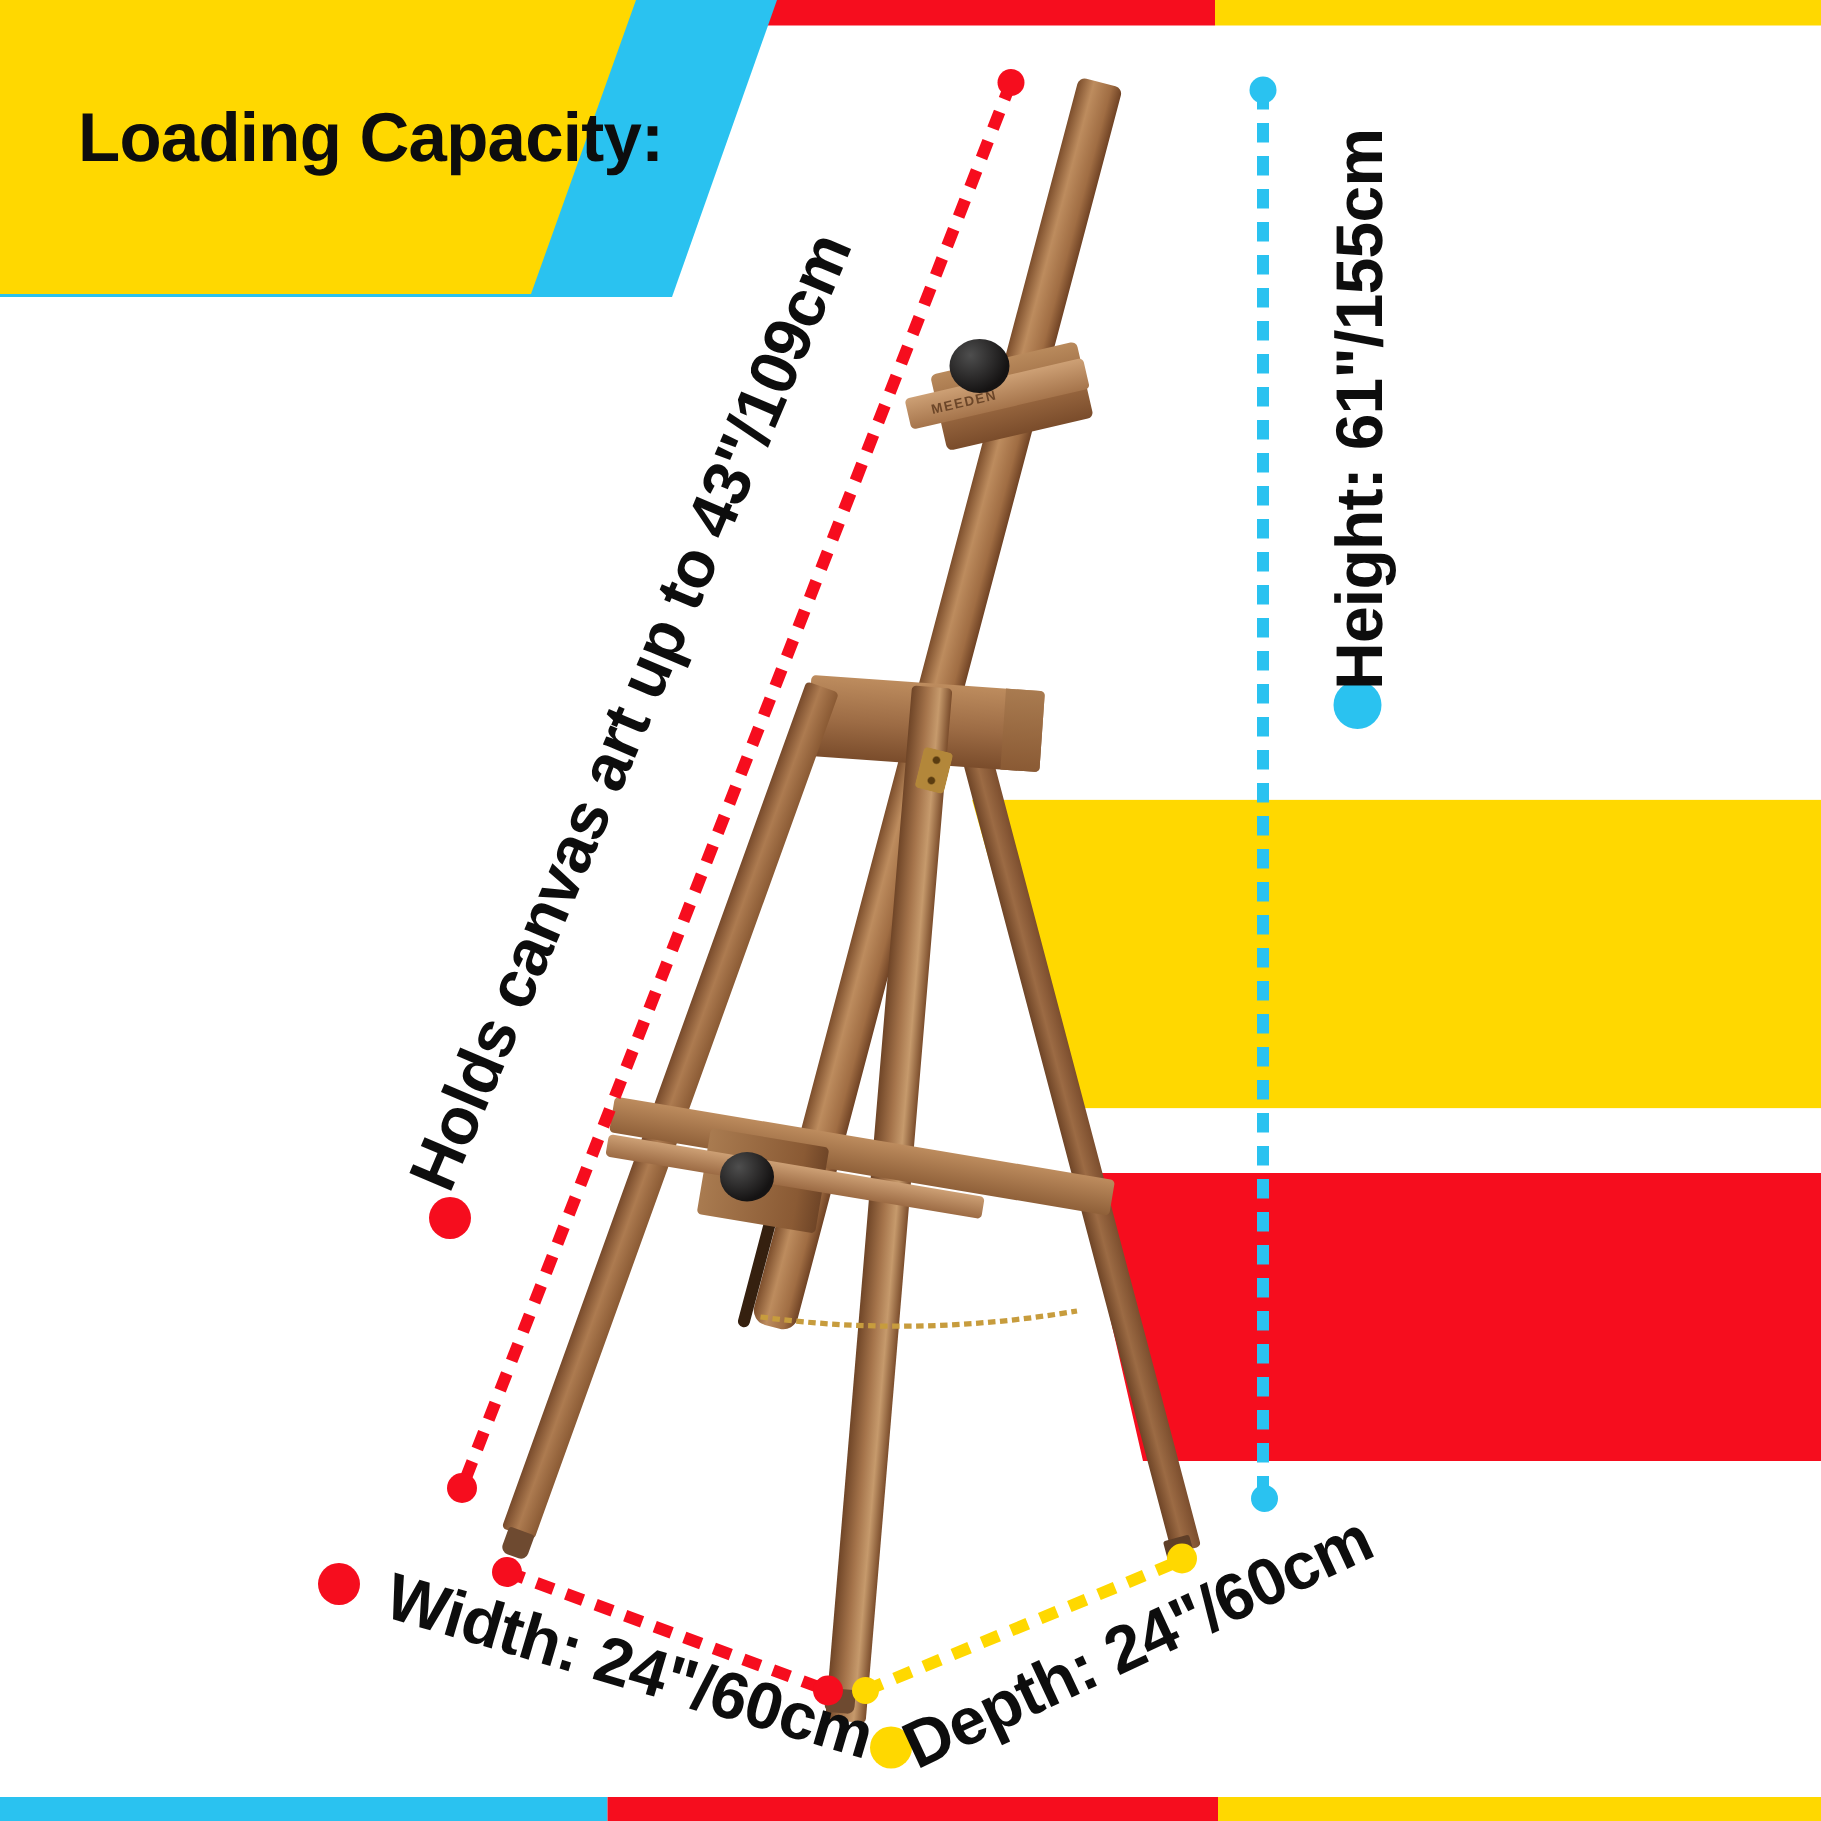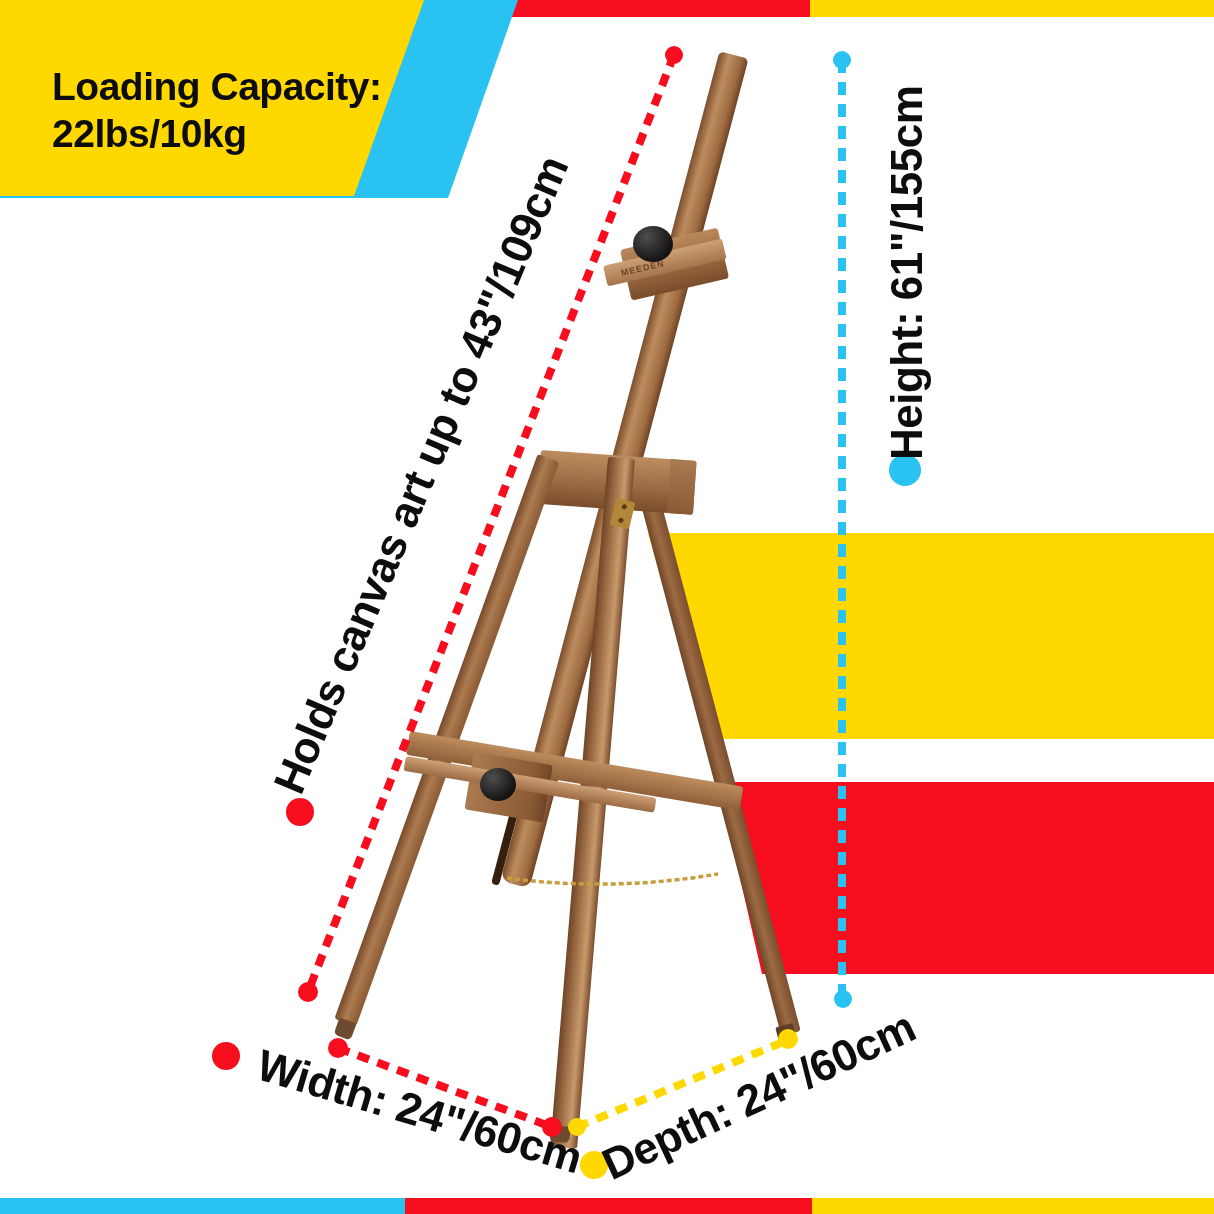--- a/index.html
+++ b/index.html
@@ -77,21 +77,21 @@
   .fill-blue{fill:var(--c-blue);}
   .fill-yellow{fill:var(--c-yellow);}
   #chain{fill:none;stroke:var(--c-chain,#c79c3d);stroke-width:3.5;stroke-dasharray:5 3;}
   
   .dim-label{position:absolute;z-index:30;font-weight:700;font-size:44px;letter-spacing:-0.5px;
     white-space:nowrap;line-height:46px;height:46px;color:var(--c-ink);}
   #canvas-label{left:308px;top:754px;transform:rotate(-67deg);transform-origin:left bottom;}
   #height-label{left:884px;top:460px;transform:rotate(-90deg);transform-origin:top left;}
   #width-label{left:252px;top:1040px;transform:rotate(16.5deg);transform-origin:left bottom;}
   #depth-label{left:615px;top:1142px;transform:rotate(-25deg);transform-origin:left bottom;}
-  #heading{position:absolute;left:52px;top:64px;z-index:30;font-weight:700;font-size:39px;
+  #heading{position:absolute;left:52px;top:64px;z-index:30;font-weight:700;font-size:46px;
     line-height:1.2;letter-spacing:-0.5px;color:var(--c-ink);}
 </style>
 </head>
 <body>
 
 <div id="stage">
 
   <div class="stripe st-blue" style="left:0;width:408px"></div>
   <div class="stripe st-red" style="left:408px;width:402px"></div>
   <div class="stripe st-yellow" style="left:810px;width:404px"></div>
@@ -99,21 +99,20 @@
   <div class="stripe bottom st-red" style="left:405px;width:407px"></div>
   <div class="stripe bottom st-yellow" style="left:812px;width:402px"></div>
 
   <div class="band" id="band-blue-left"></div>
   <div class="band" id="band-yellow-left"></div>
   <div class="band" id="band-yellow-right"></div>
   <div class="band" id="band-red-right"></div>
 
   <div id="heading">
     <div>Loading Capacity:</div>
-    <div>22lbs/10kg</div>
   </div>
 
   <div class="wood" id="rear-leg"></div>
   <div class="wood" id="mast"></div>
   <div class="wood" id="mast-slot"></div>
   <div class="wood" id="crossbar">
     <div id="crossbar-end"></div>
   </div>
   <div class="wood" id="front-left-leg"></div>
   <div class="wood" id="front-right-leg"></div>

